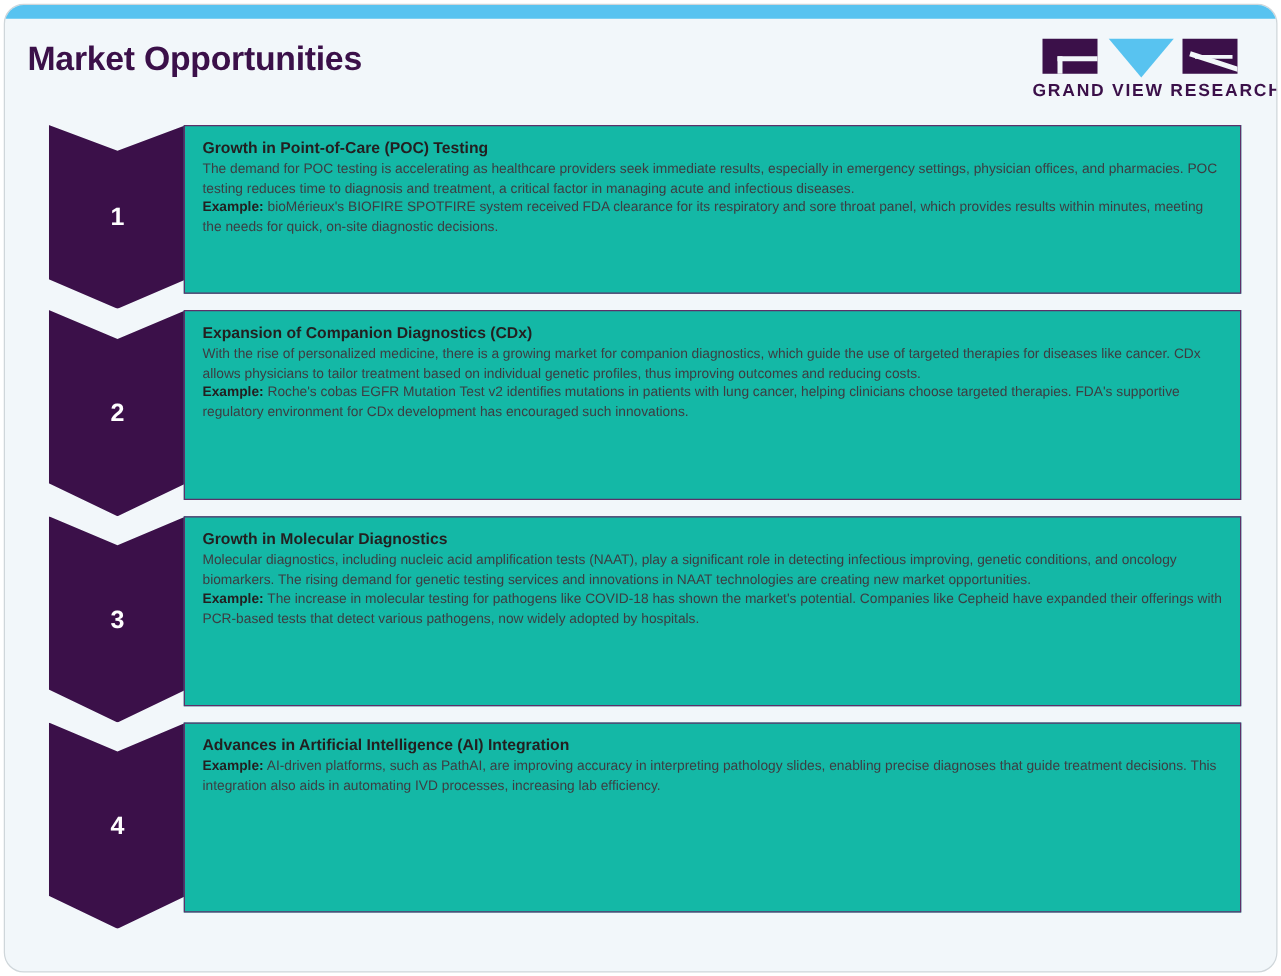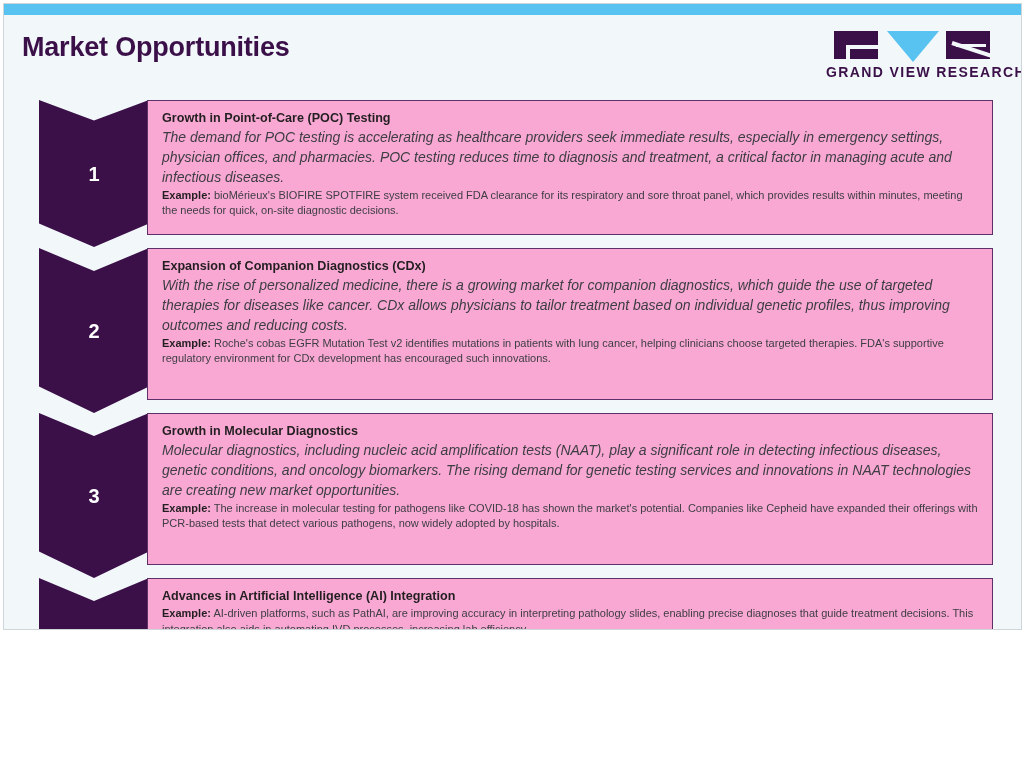--- a/index.html
+++ b/index.html
@@ -13,25 +13,25 @@
     font-family: "Liberation Sans", sans-serif;
     overflow: hidden;
   }
 
   
   .page-card {
     position: absolute;
     left: 3px;
     top: 3px;
     width: 1019px;
-    height: 627px;
+    height: 775px;
     box-sizing: border-box;
     background: #f2f7fa;
     border: 1px solid #cfd6da;
-    border-radius: 0;
+    border-radius: 16px;
     overflow: hidden;
   }
 
   
   .accent-bar {
     position: absolute;
     left: 0;
     top: 0;
     width: 100%;
     height: 11px;
@@ -172,38 +172,37 @@
     font-weight: bold;
     line-height: 1;
     color: #ffffff;
   }
 
   
   .content-box {
     position: relative;
     margin-left: 143px;
     margin-right: 28px;
-    background: #f9a8d4;
+    background: #14b8a6;
     border: 1.2px solid #5d3069;
     box-sizing: border-box;
     padding: 9px 12px 10px 14px;
   }
   .item-heading {
     font-size: 12.6px;
     font-weight: bold;
     color: #231f20;
     margin: 0 0 1px 0;
     line-height: 1.35;
   }
   .item-body {
-    font-size: 14px;
+    font-size: 11px;
     color: #3d3d42;
     line-height: 1.42;
     margin: 0;
-    font-style: italic;
   }
   .item-example {
     font-size: 11px;
     color: #3d3d42;
     line-height: 1.42;
     margin: 0;
   }
   .ex-label {
     font-weight: bold;
     color: #231f20;
@@ -252,21 +251,21 @@
         <p class="item-example"><span class="ex-label">Example:</span> <span>Roche's cobas EGFR Mutation Test v2 identifies mutations in patients with lung cancer, helping clinicians choose targeted therapies. FDA's supportive regulatory environment for CDx development has encouraged such innovations.</span></p>
       </div>
     </div>
 
     <div class="row">
       <div class="chevron" style="height:165px;">
         <span class="chevron-num">3</span>
       </div>
       <div class="content-box" style="min-height:152px;">
         <p class="item-heading">Growth in Molecular Diagnostics</p>
-        <p class="item-body">Molecular diagnostics, including nucleic acid amplification tests (NAAT), play a significant role in detecting infectious diseases, genetic conditions, and oncology biomarkers. The rising demand for genetic testing services and innovations in NAAT technologies are creating new market opportunities.</p>
+        <p class="item-body">Molecular diagnostics, including nucleic acid amplification tests (NAAT), play a significant role in detecting infectious improving, genetic conditions, and oncology biomarkers. The rising demand for genetic testing services and innovations in NAAT technologies are creating new market opportunities.</p>
         <p class="item-example"><span class="ex-label">Example:</span> <span>The increase in molecular testing for pathogens like COVID-18 has shown the market's potential. Companies like Cepheid have expanded their offerings with PCR-based tests that detect various pathogens, now widely adopted by hospitals.</span></p>
       </div>
     </div>
 
     <div class="row">
       <div class="chevron" style="height:165px;">
         <span class="chevron-num">4</span>
       </div>
       <div class="content-box" style="min-height:152px;">
         <p class="item-heading">Advances in Artificial Intelligence (AI) Integration</p>

